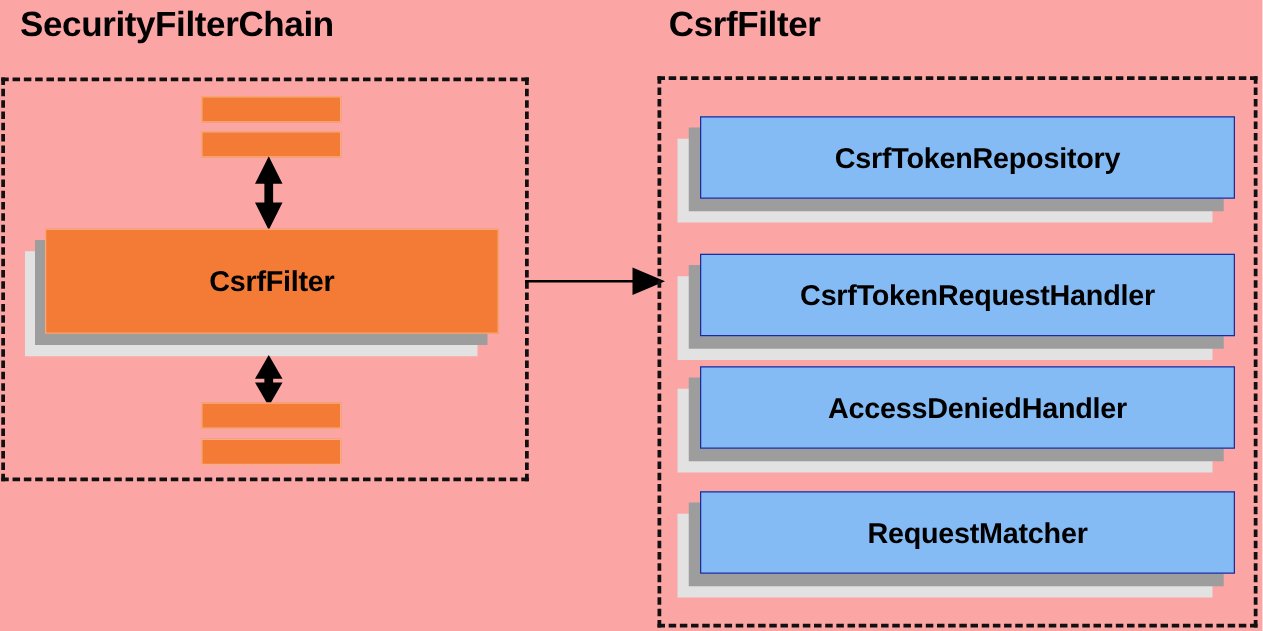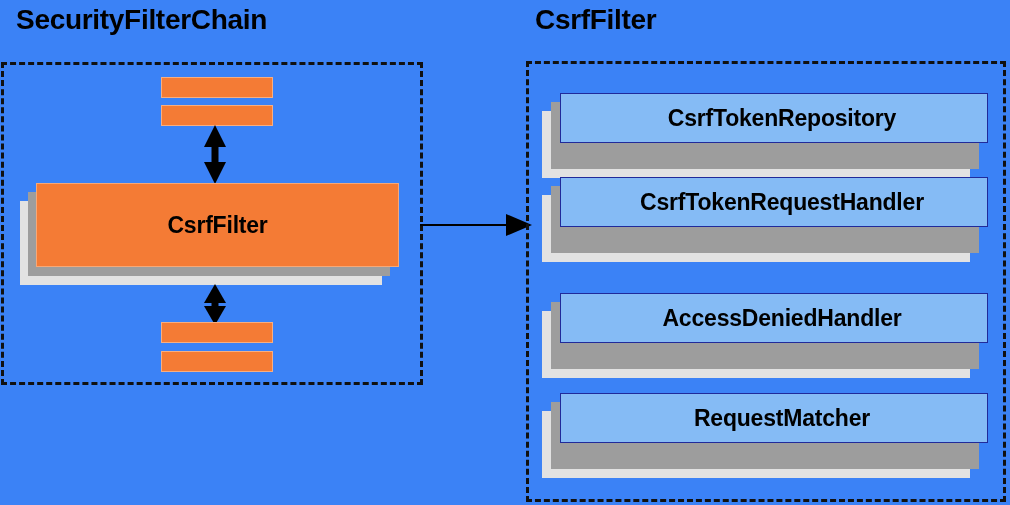--- a/index.html
+++ b/index.html
@@ -7,21 +7,21 @@
     padding: 0;
     background: #ffffff;
   }
   body {
     font-family: "Liberation Sans", sans-serif;
   }
   #canvas {
     position: relative;
     width: 1010px;
     height: 505px;
-    background: #3b82f6;
+    background: #fca5a5;
     overflow: hidden;
   }
 
   
   .panel-title {
     position: absolute;
     font-size: 28px;
     font-weight: bold;
     color: #000000;
     letter-spacing: -0.3px;
@@ -101,24 +101,24 @@
 
   #arrow-chain-to-filter {
     position: absolute;
     left: 420px; top: 212px; width: 112px; height: 26px;
   }
 
   
   .blue-card { width: 446px; height: 85px; }
   .blue-card .back2 { left: 0px;  top: 18px; width: 428px; height: 67px; }
   .blue-card .back1 { left: 9px;  top: 9px;  width: 428px; height: 67px; }
-  .blue-card .front { left: 18px; top: 0px;  width: 428px; height: 50px; padding-left: 16px; }
+  .blue-card .front { left: 18px; top: 0px;  width: 428px; height: 66px; padding-left: 16px; }
 
   #blue-card-0 { left: 542px; top: 93px; }
-  #blue-card-1 { left: 542px; top: 177px; }
+  #blue-card-1 { left: 542px; top: 203px; }
   #blue-card-2 { left: 542px; top: 293px; }
   #blue-card-3 { left: 542px; top: 393px; }
 </style>
 </head>
 <body>
 
 <div id="canvas">
 
   <div class="panel-title" id="title-left">SecurityFilterChain</div>
 

